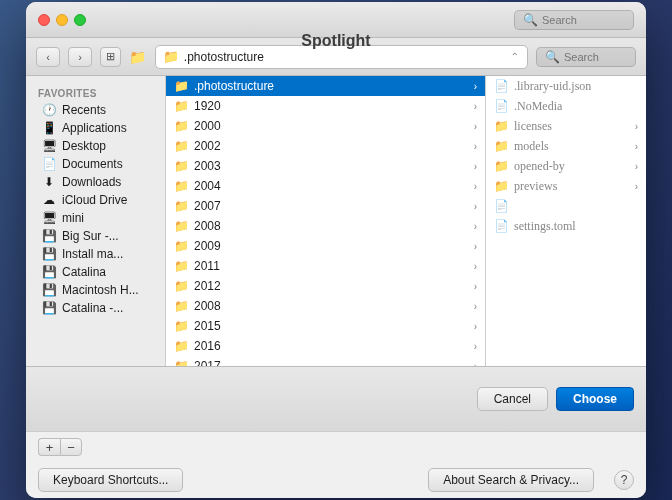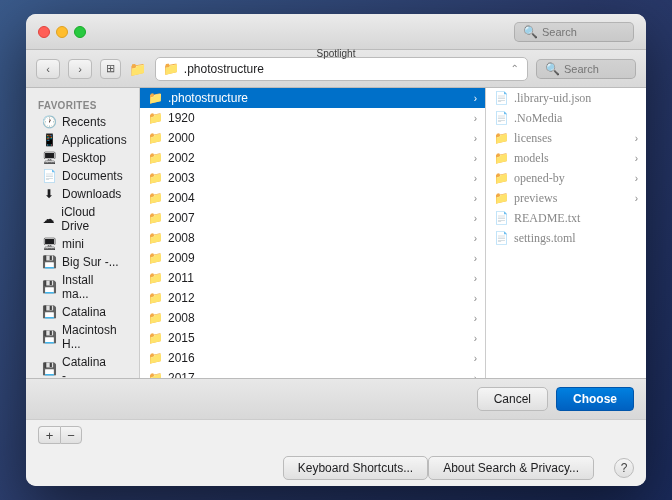--- a/index.html
+++ b/index.html
@@ -42,22 +42,22 @@
       height: 12px;
       border-radius: 50%;
     }
     .traffic-light.close { background: #ff5f57; border: 1px solid #e0443e; }
     .traffic-light.minimize { background: #ffbd2e; border: 1px solid #dea123; }
     .traffic-light.maximize { background: #28c940; border: 1px solid #1aab29; }
     .titlebar-title {
       position: absolute;
       left: 50%;
       transform: translateX(-50%);
-      font-size: 10px;
-      font-weight: 400;
+      font-size: 16px;
+      font-weight: 700;
       color: #3c3c3c;
       margin-top: 43px;
     }
     .titlebar-search {
       margin-left: auto;
       background: rgba(0,0,0,0.08);
       border: 1px solid rgba(0,0,0,0.15);
       border-radius: 5px;
       display: flex;
       align-items: center;
@@ -162,21 +162,21 @@
 
     
     .content-area {
       display: flex;
       height: 290px;
       background: #f5f5f5;
     }
 
     
     .sidebar {
-      width: 114px;
+      width: 140px;
       background: rgba(235,235,235,0.9);
       border-right: 1px solid #ccc;
       padding: 8px 0;
       overflow-y: auto;
       flex-shrink: 0;
     }
     .sidebar-section-label {
       font-size: 10px;
       font-weight: 600;
       color: #888;
@@ -263,21 +263,21 @@
     }
     .right-arrow {
       color: #888;
       font-size: 10px;
     }
 
     
     .bottom-bar {
       background: linear-gradient(to bottom, #e8e8e8, #d8d8d8);
       border-top: 1px solid #bbb;
-      padding: 8px 12px;
+      padding: 20px 12px;
       display: flex;
       align-items: center;
       justify-content: flex-end;
       gap: 8px;
     }
     .btn-cancel {
       background: linear-gradient(to bottom, #f5f5f5, #e0e0e0);
       border: 1px solid #bbb;
       border-radius: 5px;
       padding: 4px 16px;
@@ -322,21 +322,21 @@
       color: #444;
     }
     .pm-btn:first-child { border-radius: 4px 0 0 4px; border-right: none; }
     .pm-btn:last-child { border-radius: 0 4px 4px 0; }
 
     .outer-footer {
       background: #f0f0f0;
       padding: 6px 12px;
       display: flex;
       align-items: center;
-      justify-content: flex-end;
+      justify-content: space-between;
     }
     .footer-btn {
       background: linear-gradient(to bottom, #f5f5f5, #e0e0e0);
       border: 1px solid #bbb;
       border-radius: 5px;
       padding: 4px 14px;
       font-size: 12px;
       cursor: pointer;
       color: #1d1d1f;
     }
@@ -546,21 +546,20 @@
         <span class="right-file-name">opened-by</span>
         <span class="right-arrow">›</span>
       </div>
       <div class="right-file-item">
         <span class="right-folder-icon">📁</span>
         <span class="right-file-name">previews</span>
         <span class="right-arrow">›</span>
       </div>
       <div class="right-file-item">
         <span class="right-folder-icon">📄</span>
-        <span class="right-file-name">README.txt</span>
       </div>
       <div class="right-file-item">
         <span class="right-folder-icon">📄</span>
         <span class="right-file-name">settings.toml</span>
       </div>
     </div>
   </div>
 
   <div class="bottom-bar">
     <button class="btn-cancel">Cancel</button>

